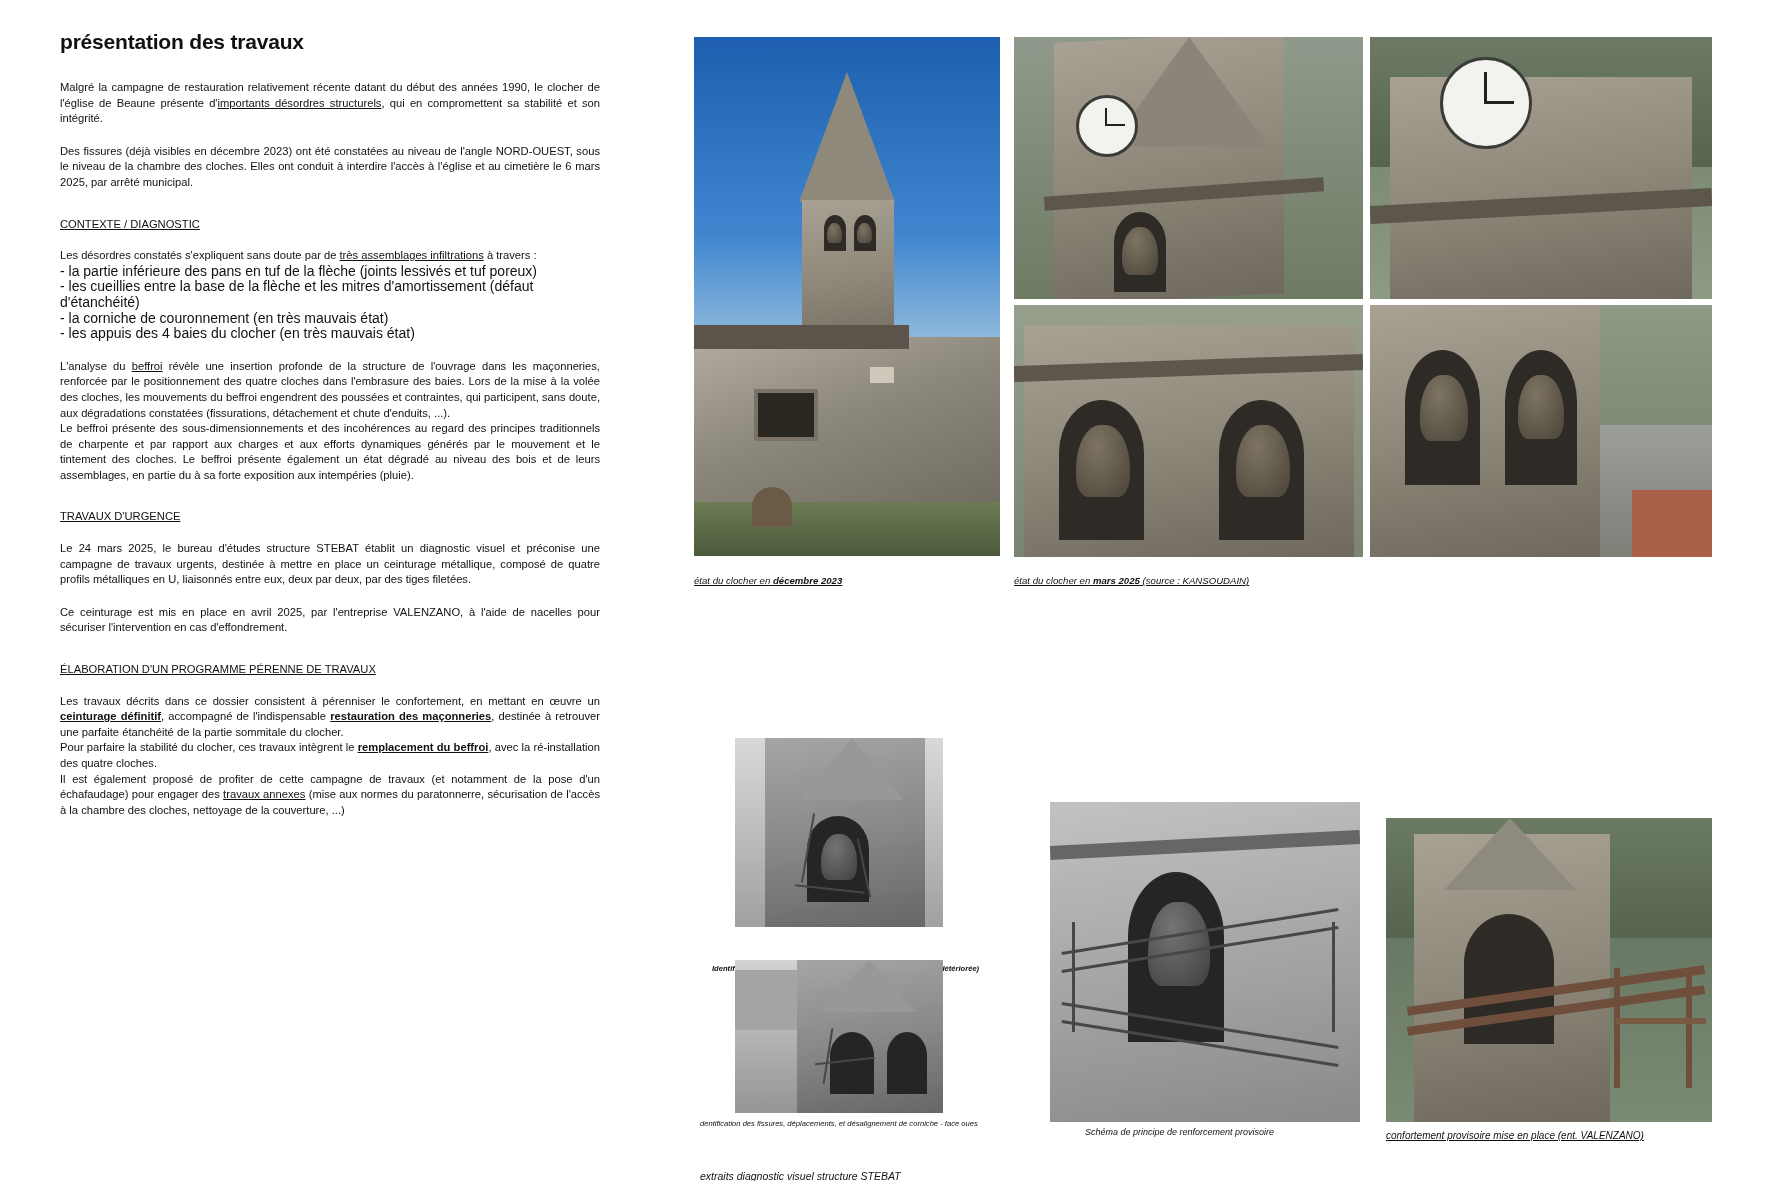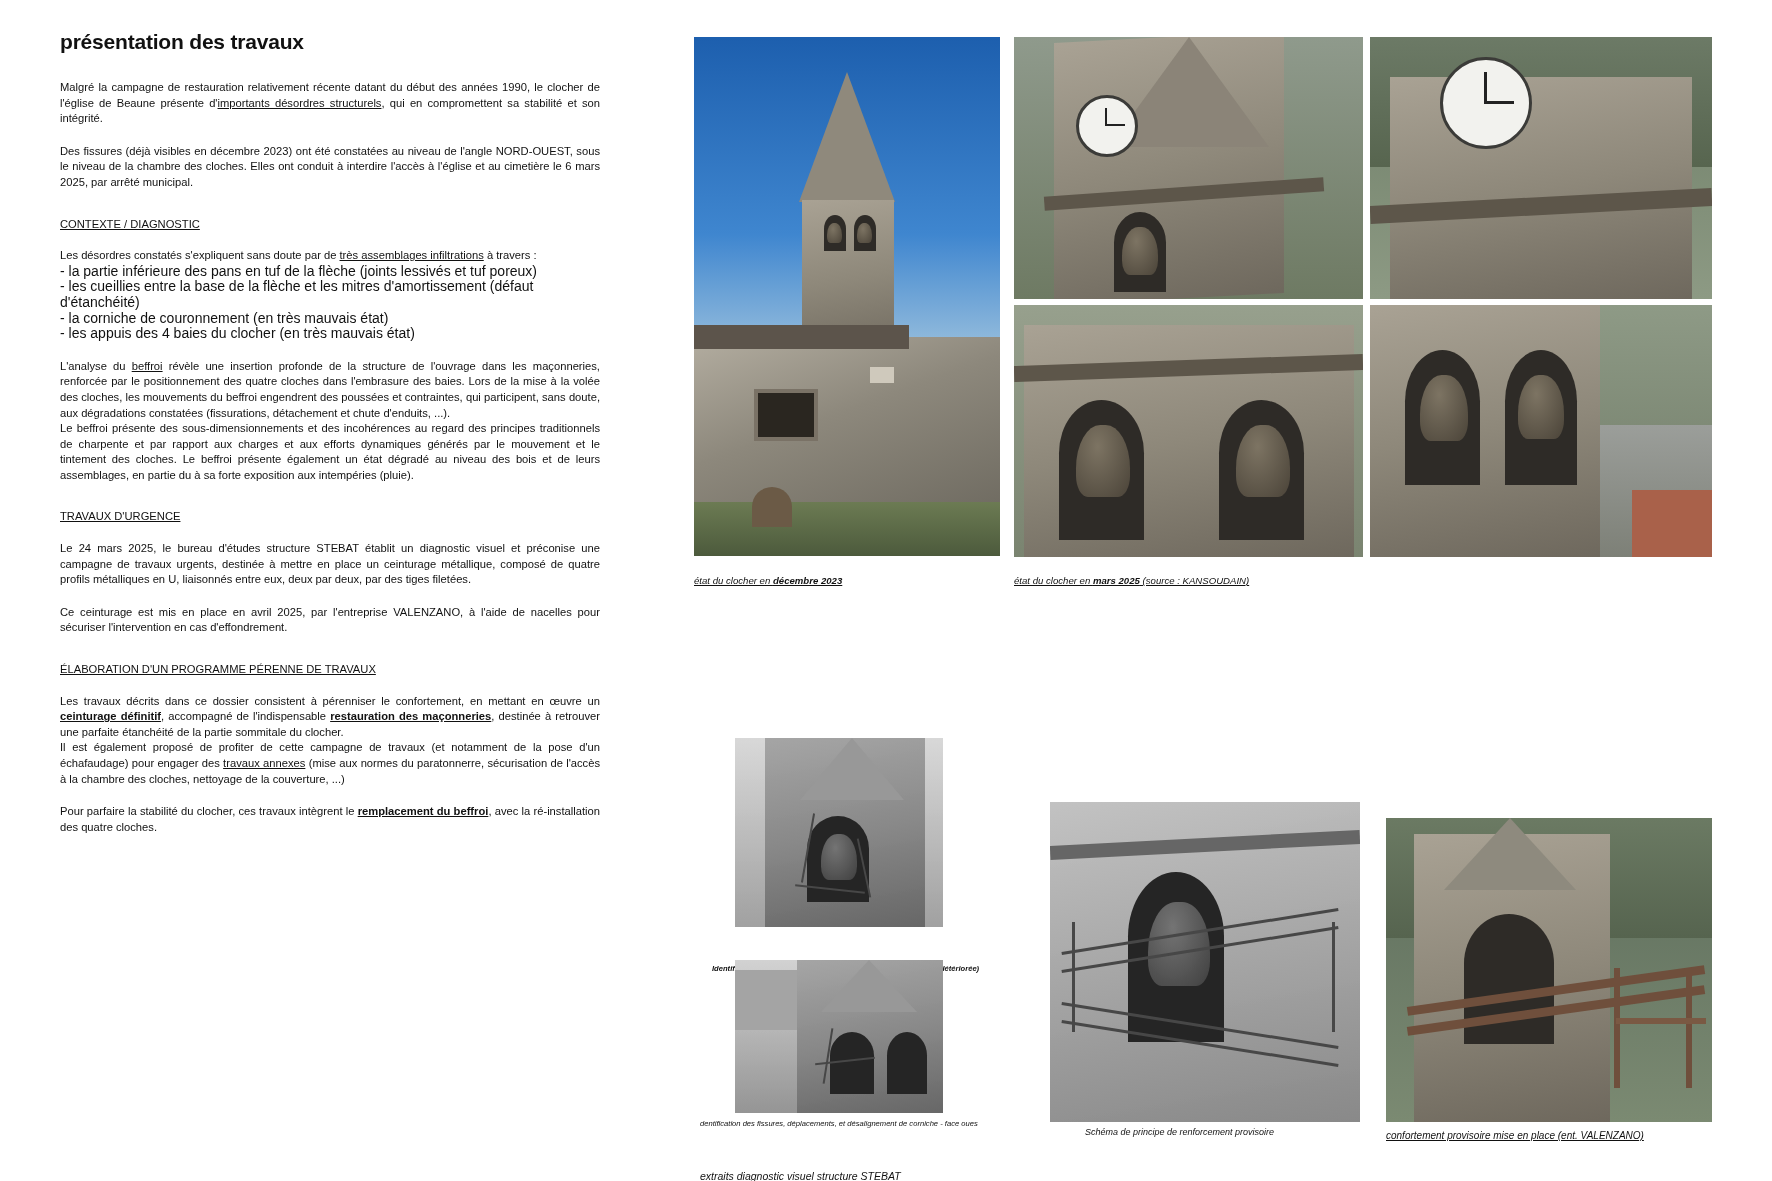--- a/index.html
+++ b/index.html
@@ -64,22 +64,22 @@
     <p class="para">L'analyse du <u class="u">beffroi</u> révèle une insertion profonde de la structure de l'ouvrage dans les maçonneries, renforcée par le positionnement des quatre cloches dans l'embrasure des baies. Lors de la mise à la volée des cloches, les mouvements du beffroi engendrent des poussées et contraintes, qui participent, sans doute, aux dégradations constatées (fissurations, détachement et chute d'enduits, ...).<br>Le beffroi présente des sous-dimensionnements et des incohérences au regard des principes traditionnels de charpente et par rapport aux charges et aux efforts dynamiques générés par le mouvement et le tintement des cloches. Le beffroi présente également un état dégradé au niveau des bois et de leurs assemblages, en partie du à sa forte exposition aux intempéries (pluie).</p>
 
     <div class="section-head">TRAVAUX D'URGENCE</div>
 
     <p class="para">Le 24 mars 2025, le bureau d'études structure STEBAT établit un diagnostic visuel et préconise une campagne de travaux urgents, destinée à mettre en place un ceinturage métallique, composé de quatre profils métalliques en U, liaisonnés entre eux, deux par deux, par des tiges filetées.</p>
     <p class="para">Ce ceinturage est mis en place en avril 2025, par l'entreprise VALENZANO, à l'aide de nacelles pour sécuriser l'intervention en cas d'effondrement.</p>
 
     <div class="section-head">ÉLABORATION D'UN PROGRAMME PÉRENNE DE TRAVAUX</div>
 
     <p class="para tight">Les travaux décrits dans ce dossier consistent à pérenniser le confortement, en mettant en œuvre un <b class="bu">ceinturage définitif</b>, accompagné de l'indispensable <b class="bu">restauration des maçonneries</b>, destinée à retrouver une parfaite étanchéité de la partie sommitale du clocher.</p>
+    <p class="para tight">Pour parfaire la stabilité du clocher, ces travaux intègrent le <b class="bu">remplacement du beffroi</b>, avec la ré-installation des quatre cloches.</p>
     <p class="para">Il est également proposé de profiter de cette campagne de travaux (et notamment de la pose d'un échafaudage) pour engager des <u class="u">travaux annexes</u> (mise aux normes du paratonnerre, sécurisation de l'accès à la chambre des cloches, nettoyage de la couverture, ...)</p>
-    <p class="para tight">Pour parfaire la stabilité du clocher, ces travaux intègrent le <b class="bu">remplacement du beffroi</b>, avec la ré-installation des quatre cloches.</p>
   </div>
 
   <div class="ph" style="left:694px;top:37px;width:306px;height:519px;">
     <div class="sky g1"></div>
     <div class="mountain" style="left:0;top:300px;width:130px;height:120px;border-radius:0 40% 0 0;"></div>
     <div class="mountain" style="left:200px;top:300px;width:106px;height:120px;background:linear-gradient(180deg,#cfd7d4,#7e8c7a);"></div>
 
     <div style="position:absolute;left:105px;top:35px;width:0;height:0;border-left:48px solid transparent;border-right:48px solid transparent;border-bottom:130px solid #8f897c;"></div>
     <div class="tower-body" style="left:108px;top:163px;width:92px;height:160px;"></div>
     <div class="arch" style="left:130px;top:178px;width:22px;height:36px;"></div>

